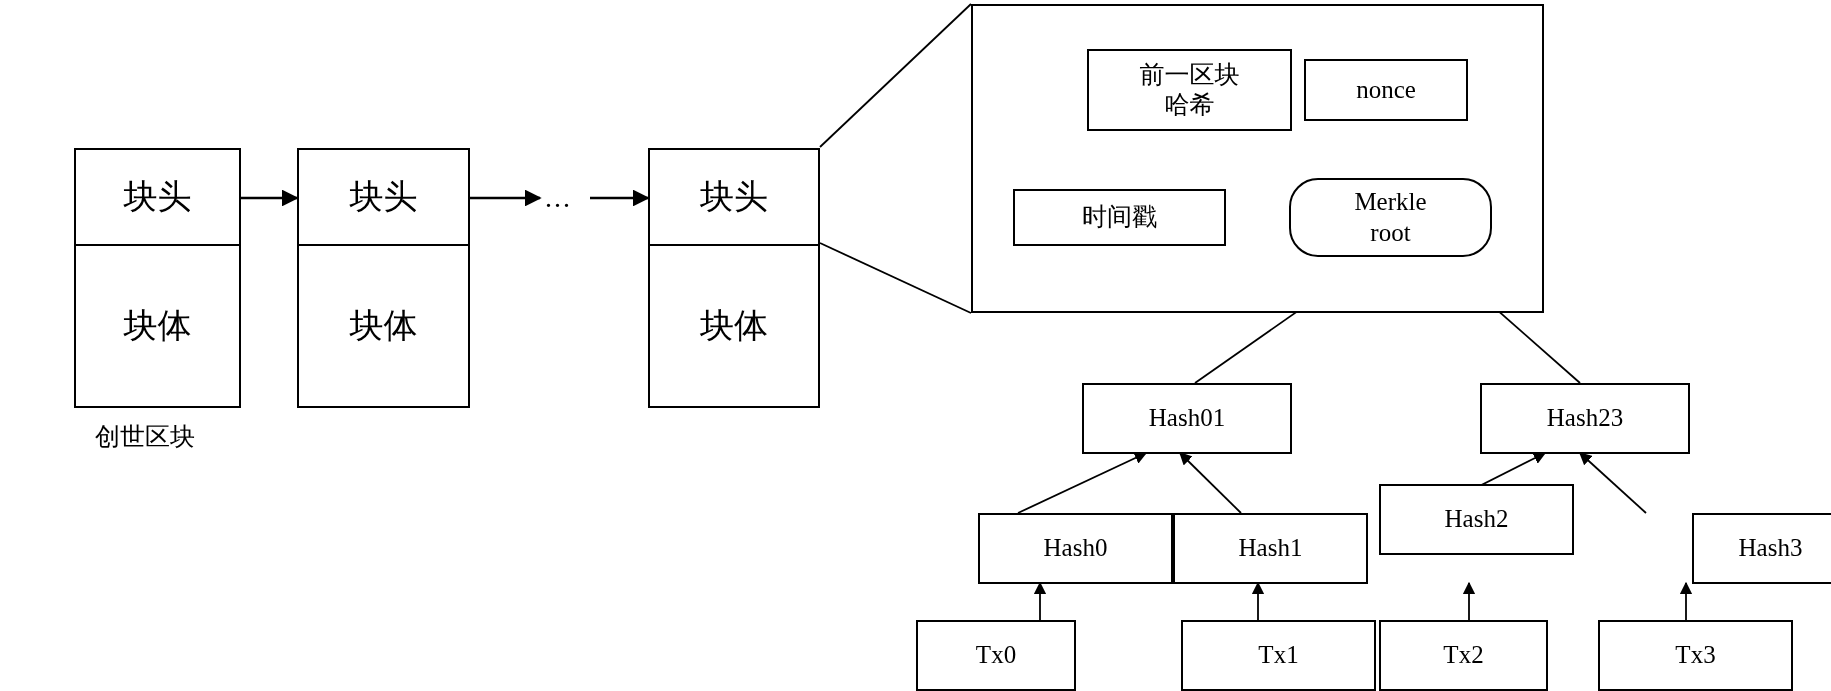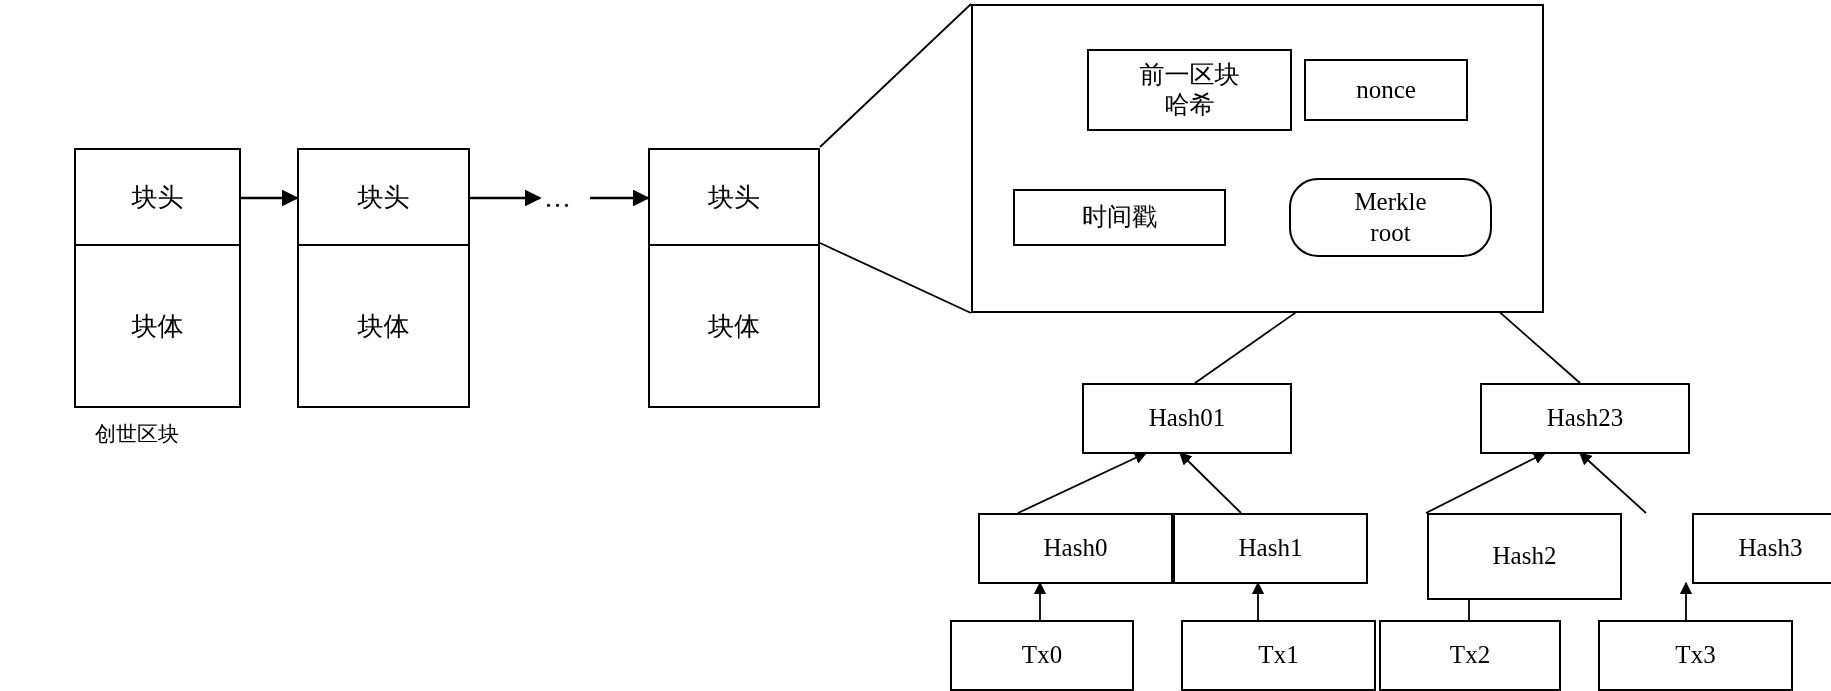--- a/index.html
+++ b/index.html
@@ -52,36 +52,36 @@
     display: flex;
     align-items: center;
     justify-content: center;
     text-align: center;
   }
   .chainblock .seg.head {
     border-bottom: 2px solid #000000;
   }
   .cn {
     font-family: Liberation Sans, sans-serif;
-    font-size: 26px;
+    font-size: 34px;
   }
   .en {
     font-family: "Liberation Serif", "DejaVu Serif", serif;
     font-size: 25px;
   }
   .detail-panel {
     position: absolute;
     box-sizing: border-box;
     border: 2px solid #000000;
     background: #ffffff;
   }
   .caption {
     position: absolute;
     font-family: "Liberation Serif", "DejaVu Serif", serif;
-    font-size: 21px;
+    font-size: 25px;
     white-space: nowrap;
   }
   .ellipsis {
     position: absolute;
     font-family: "Liberation Serif", "DejaVu Serif", serif;
     font-size: 28px;
     letter-spacing: 2px;
     white-space: nowrap;
   }
 </style>
@@ -145,21 +145,21 @@
     <div class="node en" style="left:40px; top:183px; width:213px; height:57px;">时间戳</div>
     <div class="node en" style="left:316px; top:172px; width:203px; height:79px;border-radius:29px;">Merkle
 root</div>
   </div>
 
   <div class="node en" style="left:1082px; top:383px; width:210px; height:71px;">Hash01</div>
   <div class="node en" style="left:1480px; top:383px; width:210px; height:71px;">Hash23</div>
 
   <div class="node en" style="left:950px; top:513px; width:195px; height:71px;margin-left:28px;">Hash0</div>
   <div class="node en" style="left:1173px; top:513px; width:195px; height:71px;">Hash1</div>
-  <div class="node en" style="left:1379px; top:513px; width:195px; height:87px;margin-left:48px;">Hash2</div>
+  <div class="node en" style="left:1379px; top:484px; width:195px; height:71px;">Hash2</div>
   <div class="node en" style="left:1692px; top:513px; width:157px; height:71px;text-align:right;">Hash3</div>
 
-  <div class="node en" style="left:950px; top:620px; width:184px; height:71px;">Tx0</div>
+  <div class="node en" style="left:916px; top:620px; width:160px; height:71px;">Tx0</div>
   <div class="node en" style="left:1173px; top:620px; width:195px; height:71px;margin-left:8px;">Tx1</div>
-  <div class="node en" style="left:1379px; top:620px; width:182px; height:71px;">Tx2</div>
+  <div class="node en" style="left:1379px; top:620px; width:169px; height:71px;">Tx2</div>
   <div class="node en" style="left:1598px; top:620px; width:195px; height:71px;">Tx3</div>
 
 </div>
 
 </body></html>

